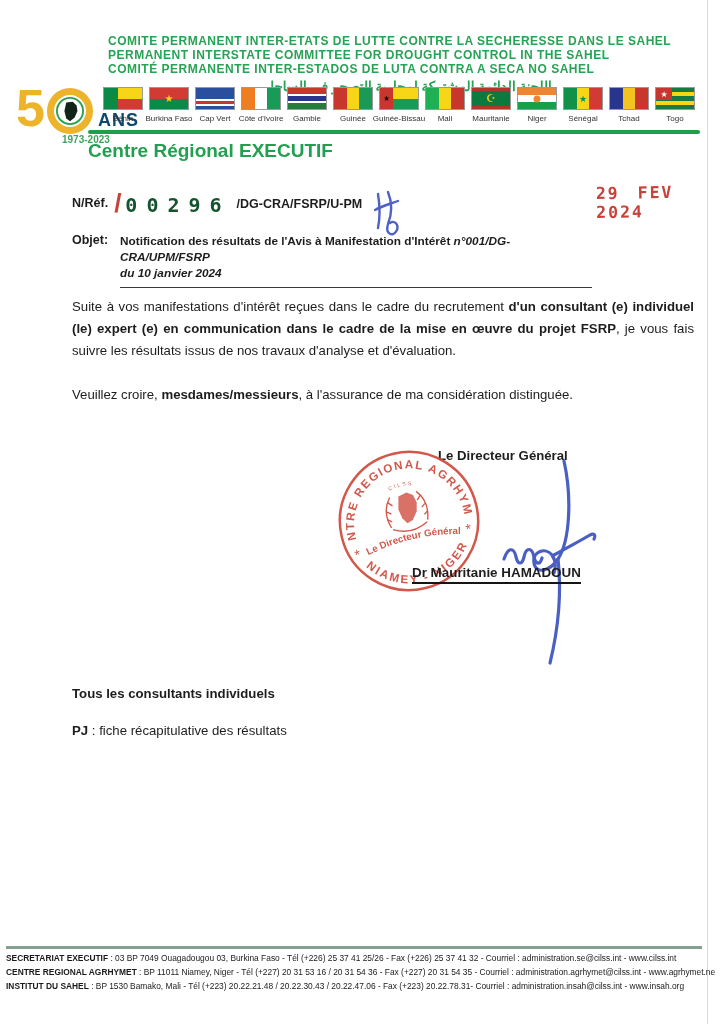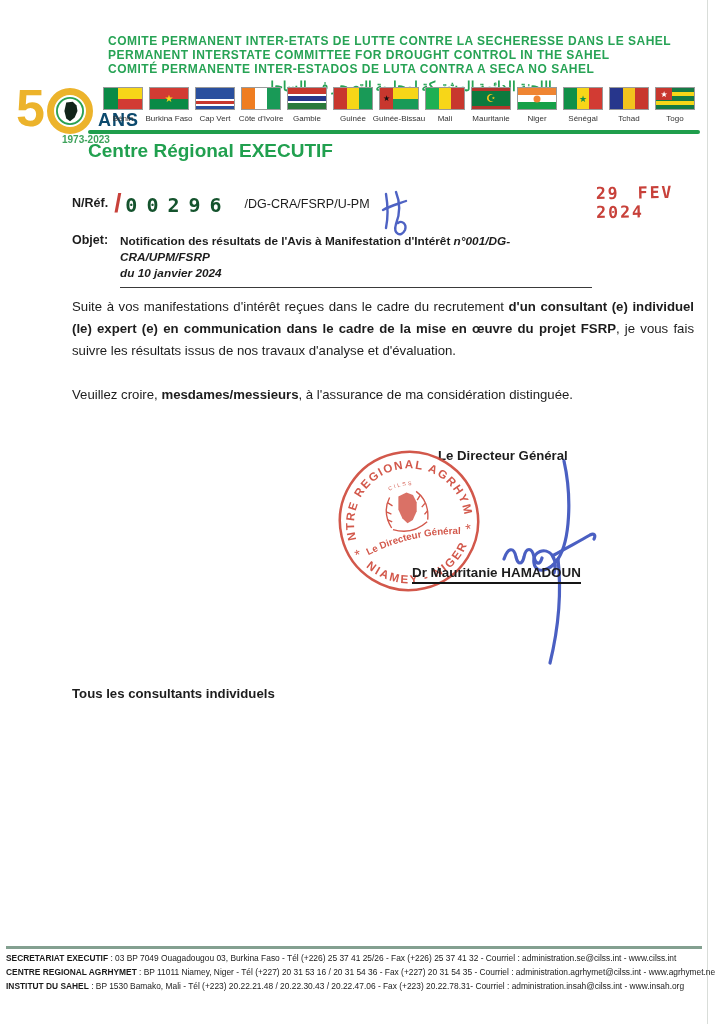--- a/index.html
+++ b/index.html
@@ -49,21 +49,21 @@
 
   .green-rule{position:absolute;left:88px;top:130px;width:612px;height:4px;background:#1f9e4c;border-radius:2px;}
   .org-title{position:absolute;left:88px;top:140px;font-size:19px;font-weight:bold;color:#21a04f;}
 
   
   .ref-row{position:absolute;left:72px;top:190px;display:flex;align-items:flex-start;}
   .ref-label{font-size:12.5px;font-weight:bold;padding-top:6px;}
   .ref-slash{font-size:26px;font-weight:bold;color:#c8413a;margin:0 4px 0 6px;line-height:26px;}
   .ref-number{font-family:"DejaVu Sans Mono",monospace;font-size:20px;font-weight:bold;color:#14532d;
               letter-spacing:9px;padding-top:3px;}
-  .ref-code{font-size:12.5px;font-weight:normal;padding-top:7px;margin-left:14px;}
+  .ref-code{font-size:12.5px;font-weight:bold;padding-top:7px;margin-left:6px;}
   .ref-initials{margin-left:8px;margin-top:-2px;}
   .date-stamp{position:absolute;left:596px;top:183px;font-family:"DejaVu Sans Mono",monospace;
               font-size:16.5px;font-weight:bold;color:#c8413a;letter-spacing:2px;word-spacing:6px;transform:rotate(-1deg);}
 
   
   .subject-row{position:absolute;left:72px;top:233px;display:flex;}
   .subject-label{font-size:12.5px;font-weight:bold;width:40px;flex:none;}
   .subject-text{margin-left:8px;width:472px;font-size:11.8px;font-weight:bold;line-height:16px;
                 border-bottom:1.5px solid #3a3a3a;padding-bottom:6px;}
   .subject-text .it{font-style:italic;}
@@ -239,20 +239,21 @@
       <path d="M72,6 C80,42 78,86 66,104 C58,116 44,120 42,108 C40,96 54,92 60,100 C64,106 64,112 62,118"></path>
       <path d="M12,104 C16,92 22,92 24,102 C26,110 30,110 32,102 C34,92 40,92 42,102 C44,110 48,110 50,103"></path>
       <path d="M62,100 C76,92 88,86 98,80 C102,78 104,80 102,84"></path>
       <path d="M66,104 C70,140 66,175 58,208"></path>
     </g>
   </svg>
 
   <div class="sig-name">Dr Mauritanie HAMADOUN</div>
 
   <div class="distribution">Tous les consultants individuels</div>
+  <div class="attachment"><span class="b">PJ</span><span> : fiche récapitulative des résultats</span></div>
 
   <div class="footer-rule"></div>
   <div class="footer">
     <div class="fline"><span class="flabel">SECRETARIAT EXECUTIF</span><span> : 03 BP 7049 Ouagadougou 03, Burkina Faso - Tél (+226) 25 37 41 25/26 - Fax (+226) 25 37 41 32 - Courriel : administration.se@cilss.int - www.cilss.int</span></div>
     <div class="fline"><span class="flabel">CENTRE REGIONAL AGRHYMET</span><span> : BP 11011 Niamey, Niger - Tél (+227) 20 31 53 16 / 20 31 54 36 - Fax (+227) 20 31 54 35 - Courriel : administration.agrhymet@cilss.int - www.agrhymet.ne</span></div>
     <div class="fline"><span class="flabel">INSTITUT DU SAHEL</span><span> : BP 1530 Bamako, Mali - Tél (+223) 20.22.21.48 / 20.22.30.43 / 20.22.47.06 - Fax (+223) 20.22.78.31- Courriel : administration.insah@cilss.int - www.insah.org</span></div>
   </div>
 </div>
 
 </body></html>

